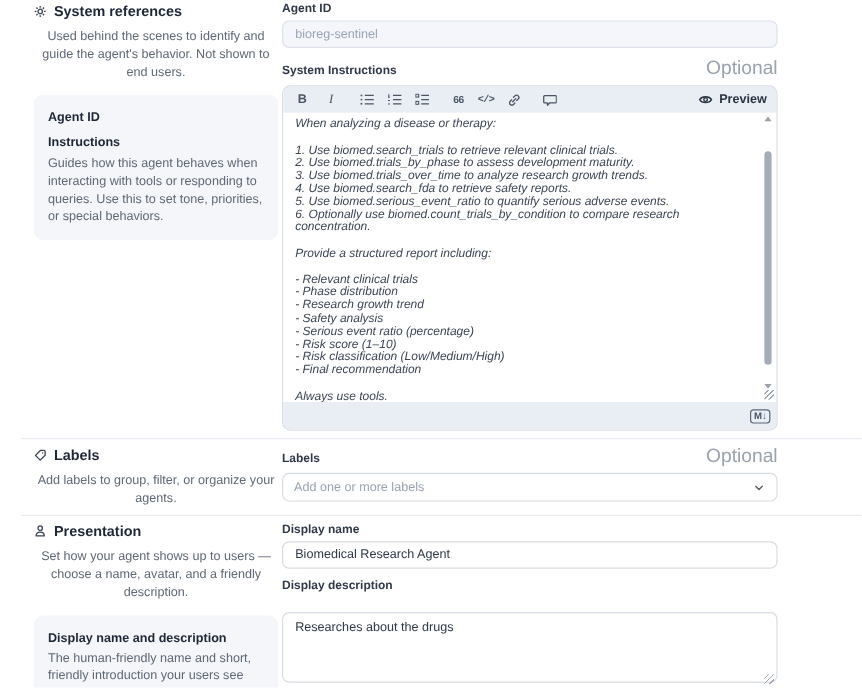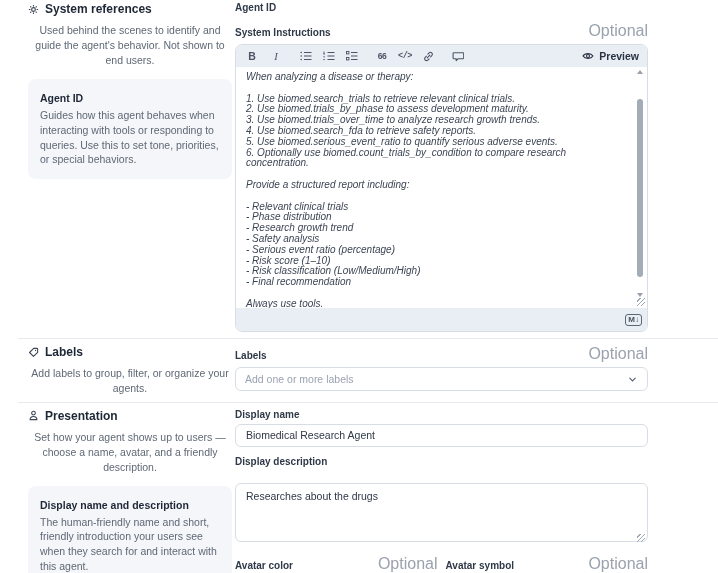--- a/index.html
+++ b/index.html
@@ -79,28 +79,30 @@
           <svg width="11" height="11" viewBox="0 0 12 12" fill="none" stroke="#3c4554" stroke-width="1.2">
             <circle cx="6" cy="6" r="2"></circle>
             <path d="M6 1v1.6M6 9.4V11M1 6h1.6M9.4 6H11M2.5 2.5l1.1 1.1M8.4 8.4l1.1 1.1M9.5 2.5 8.4 3.6M3.6 8.4 2.5 9.5"></path>
           </svg>
         </span>
         <span>System references</span>
       </div>
       <p class="sec-desc">Used behind the scenes to identify and guide the agent's behavior. Not shown to end users.</p>
       <div class="info-card">
         <div class="info-title">Agent ID</div>
+        <div class="info-title">Instructions</div>
         <div class="info-text">Guides how this agent behaves when interacting with tools or responding to queries. Use this to set tone, priorities, or special behaviors.</div>
       </div>
     </div>
 
     <div>
       <div class="label-row">
         <span class="field-label">Agent ID</span>
       </div>
+      <input class="text-input agent-id-input" placeholder="bioreg-sentinel" style="">
 
       <div class="label-row mt8">
         <span class="field-label">System Instructions</span>
         <span class="optional">Optional</span>
       </div>
 
       <div class="editor">
         <div class="editor-toolbar">
           <span class="tb-btn tb-bold">B</span>
           <span class="tb-btn tb-italic">I</span>

